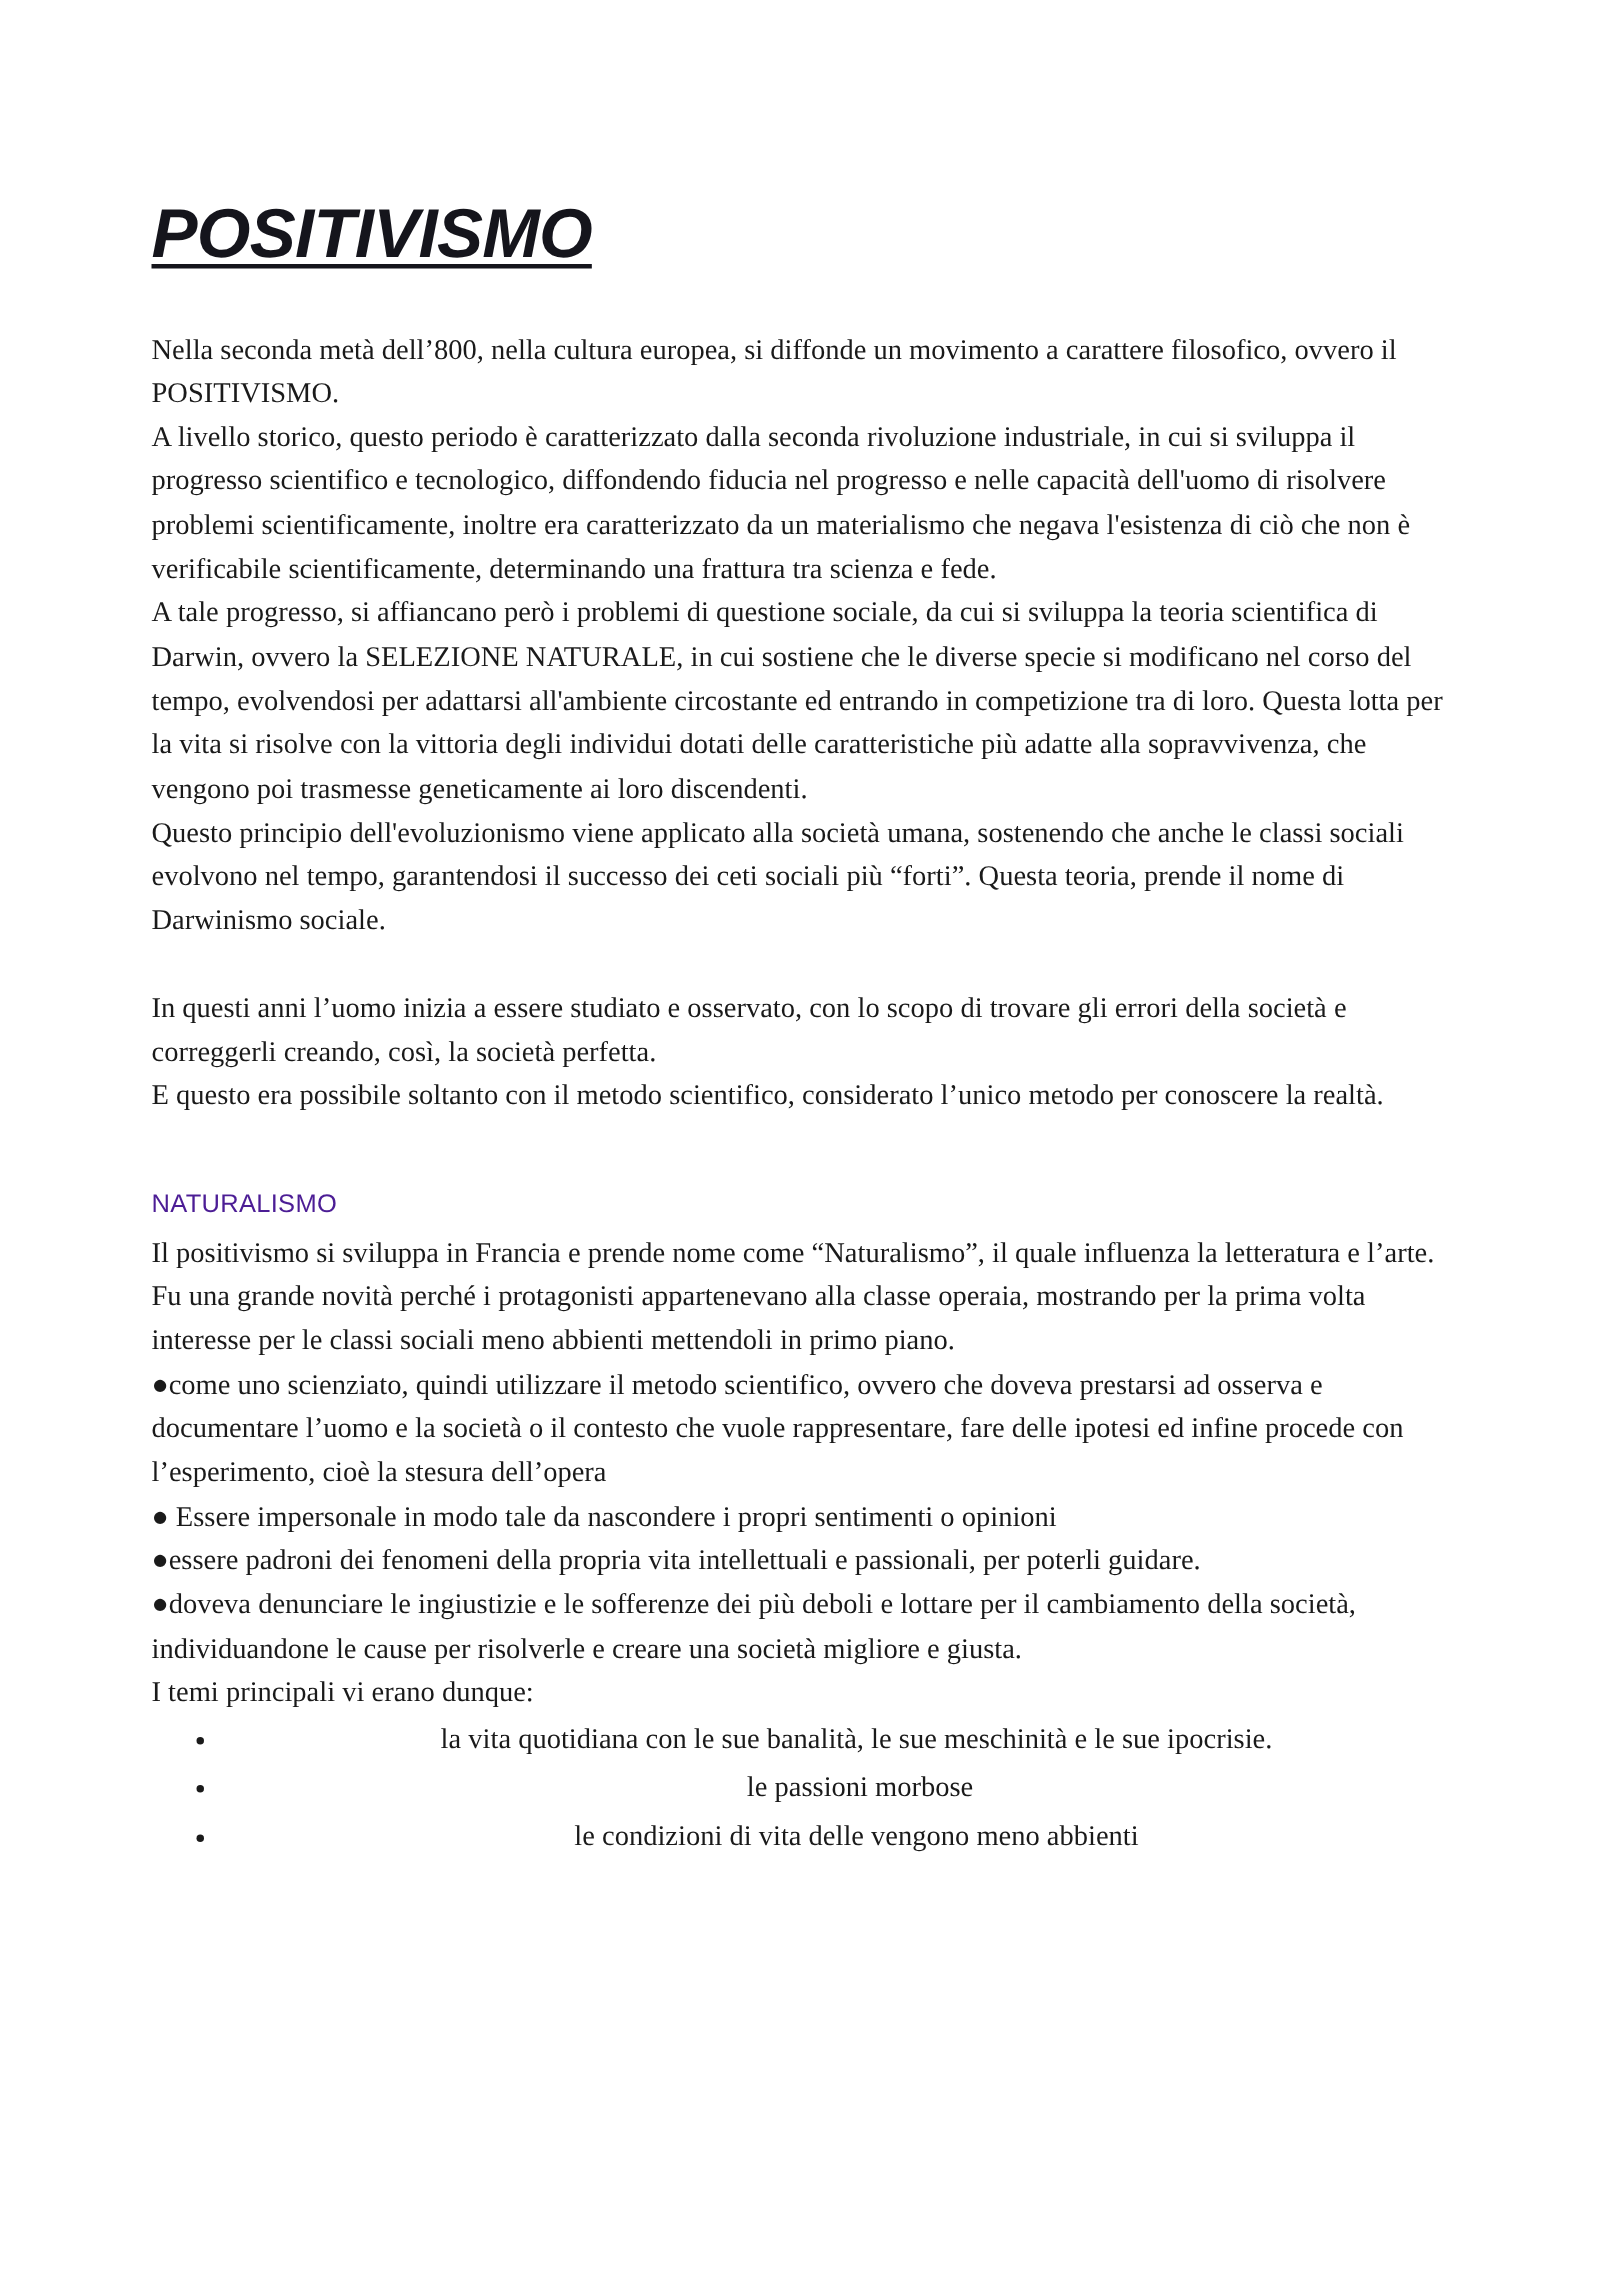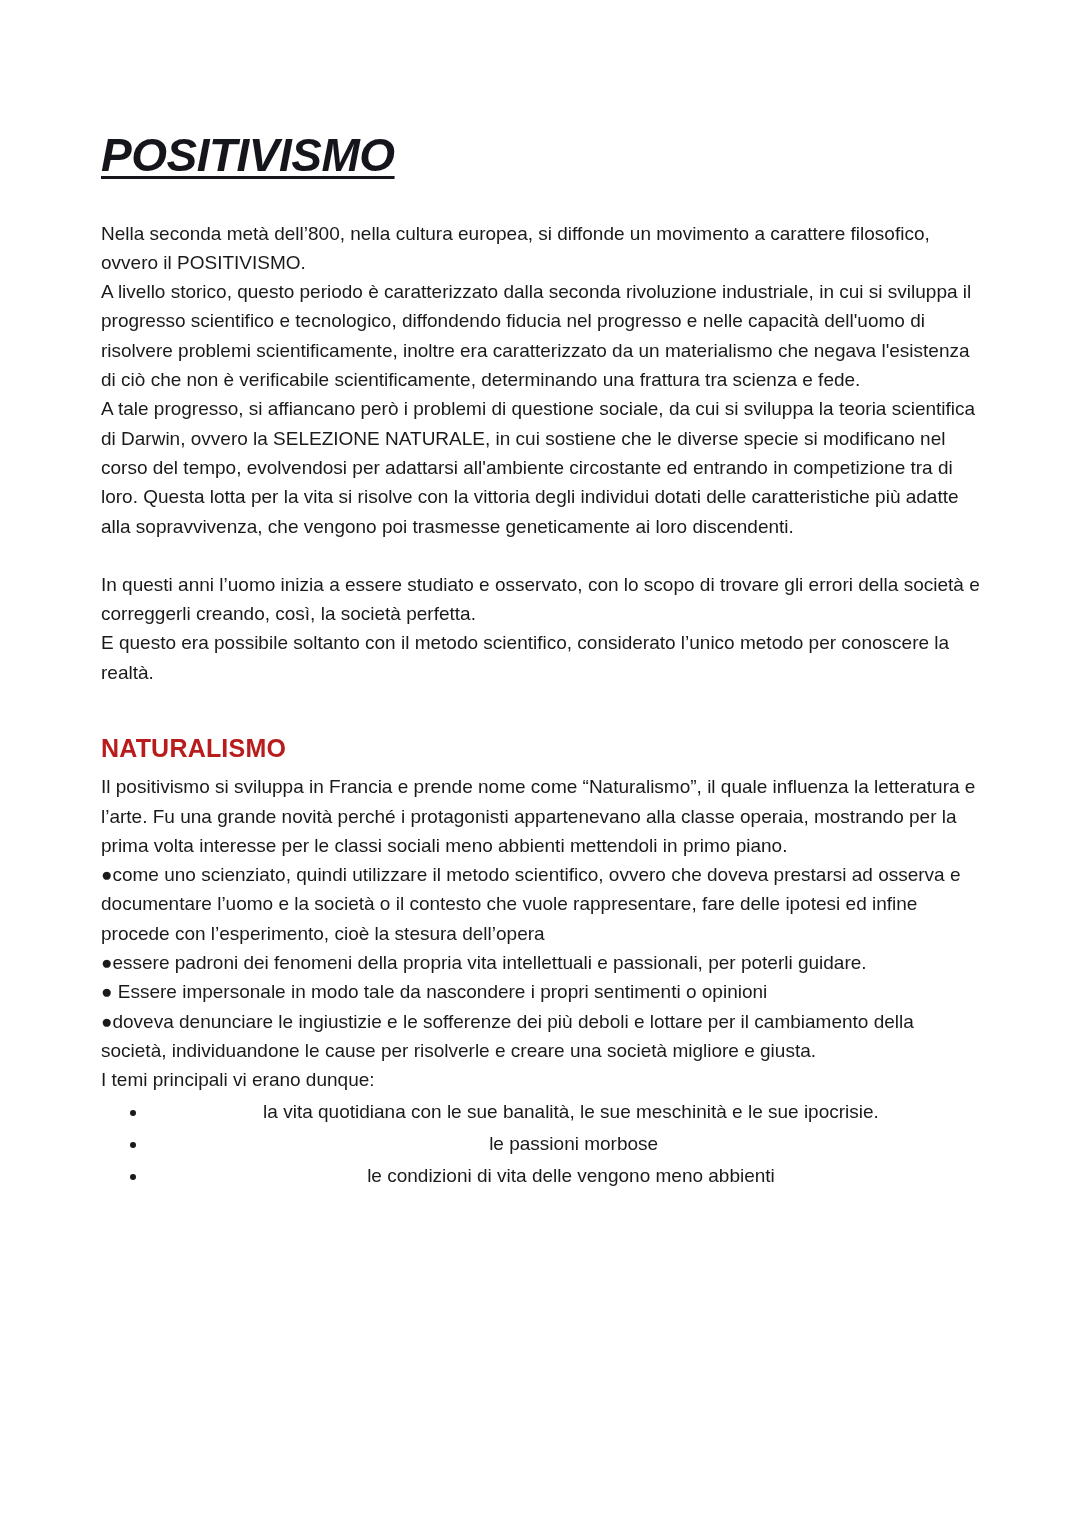--- a/index.html
+++ b/index.html
@@ -23,37 +23,37 @@
     font-style: italic;
     font-weight: 700;
     letter-spacing: -0.5px;
     color: #15151c;
     text-decoration: underline;
     text-decoration-thickness: 2.5px;
     text-underline-offset: 5px;
     display: inline-block;
   }
   .title-row { margin: 0; }
-  .block { margin: 0; }
+  .block { margin: 0; font-family: Liberation Serif, serif; }
   p.body {
     margin: 0;
     font-size: 19px;
     line-height: 29.3px;
     white-space: pre-wrap;
     color: #1a1a1a;
   }
   .spacer {
     height: 29px;
   }
   .section-heading {
     margin: 46px 0 8px 0;
-    font-size: 25px;
+    font-size: 17px;
     line-height: 1.25;
-    font-weight: 700;
-    color: #b91c1c;
+    font-weight: 400;
+    color: #4c1d95;
     letter-spacing: 0.2px;
   }
   ul.themes {
     margin: 2px 0 0 0;
     padding-left: 47px;
     list-style: disc;
   }
   ul.themes li {
     font-size: 19px;
     line-height: 29.3px;
@@ -68,36 +68,37 @@
 <body>
 
 <div class="page">
 
   <p class="title-row"><span class="doc-title">POSITIVISMO</span></p>
 
   <div class="block">
     <p class="body">Nella seconda metà dell’800, nella cultura europea, si diffonde un movimento a carattere filosofico, ovvero il POSITIVISMO.</p>
     <p class="body">A livello storico, questo periodo è caratterizzato dalla seconda rivoluzione industriale, in cui si sviluppa il progresso scientifico e tecnologico, diffondendo fiducia nel progresso e nelle capacità dell'uomo di risolvere problemi scientificamente, inoltre era caratterizzato da un materialismo che negava l'esistenza di ciò che non è verificabile scientificamente, determinando una frattura tra scienza e fede.</p>
     <p class="body">A tale progresso, si affiancano però i problemi di questione sociale, da cui si sviluppa la teoria scientifica di Darwin, ovvero la SELEZIONE NATURALE, in cui sostiene che le diverse specie si modificano nel corso del tempo, evolvendosi per adattarsi all'ambiente circostante ed entrando in competizione tra di loro. Questa lotta per la vita si risolve con la vittoria degli individui dotati delle caratteristiche più adatte alla sopravvivenza, che vengono poi trasmesse geneticamente ai loro discendenti.</p>
+    <p class="body">Questo principio dell'evoluzionismo viene applicato alla società umana, sostenendo che anche le classi sociali evolvono nel tempo, garantendosi il successo dei ceti sociali più “forti”. Questa teoria, prende il nome di Darwinismo sociale.</p>
   </div>
 
   <div class="spacer"></div>
 
   <div class="block">
     <p class="body">In questi anni l’uomo inizia a essere studiato e osservato, con lo scopo di trovare gli errori della società e correggerli creando, così, la società perfetta.</p>
     <p class="body">E questo era possibile soltanto con il metodo scientifico, considerato l’unico metodo per conoscere la realtà.</p>
   </div>
 
   <h2 class="section-heading">NATURALISMO</h2>
 
   <div class="block">
     <p class="body">Il positivismo si sviluppa in Francia e prende nome come “Naturalismo”, il quale influenza la letteratura e l’arte. Fu una grande novità perché i protagonisti appartenevano alla classe operaia, mostrando per la prima volta interesse per le classi sociali meno abbienti mettendoli in primo piano.</p>
     <p class="body">●come uno scienziato, quindi utilizzare il metodo scientifico, ovvero che doveva prestarsi ad osserva e documentare l’uomo e la società o il contesto che vuole rappresentare, fare delle ipotesi ed infine procede con l’esperimento, cioè la stesura dell’opera</p>
+    <p class="body">● Essere impersonale in modo tale da nascondere i propri sentimenti o opinioni</p>
     <p class="body">●essere padroni dei fenomeni della propria vita intellettuali e passionali, per poterli guidare.</p>
-    <p class="body">● Essere impersonale in modo tale da nascondere i propri sentimenti o opinioni</p>
     <p class="body">●doveva denunciare le ingiustizie e le sofferenze dei più deboli e lottare per il cambiamento della società, individuandone le cause per risolverle e creare una società migliore e giusta.</p>
     <p class="body">I temi principali vi erano dunque:</p>
 
     <ul class="themes">
       <li>la vita quotidiana con le sue banalità, le sue meschinità e le sue ipocrisie.</li>
       <li> le passioni morbose</li>
       <li>le condizioni di vita delle vengono meno abbienti</li>
     </ul>
   </div>
 

